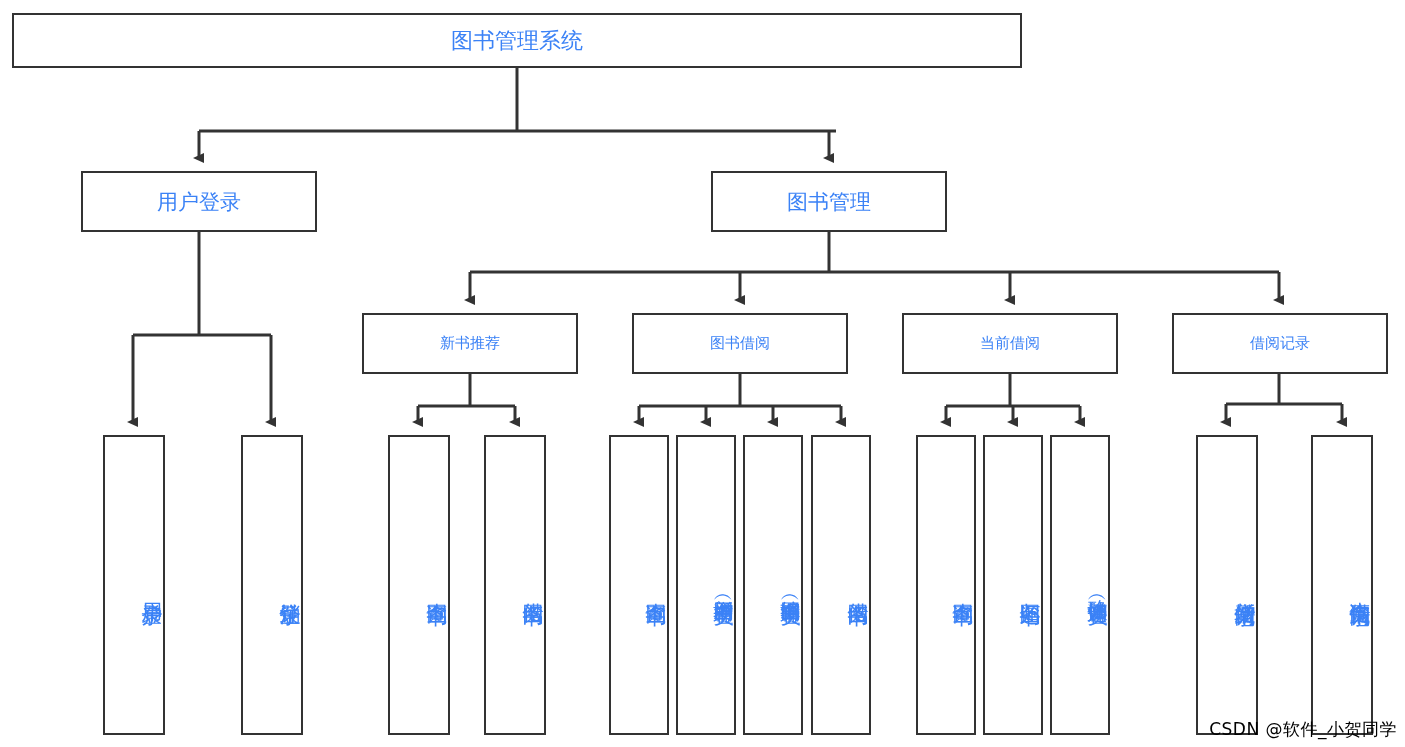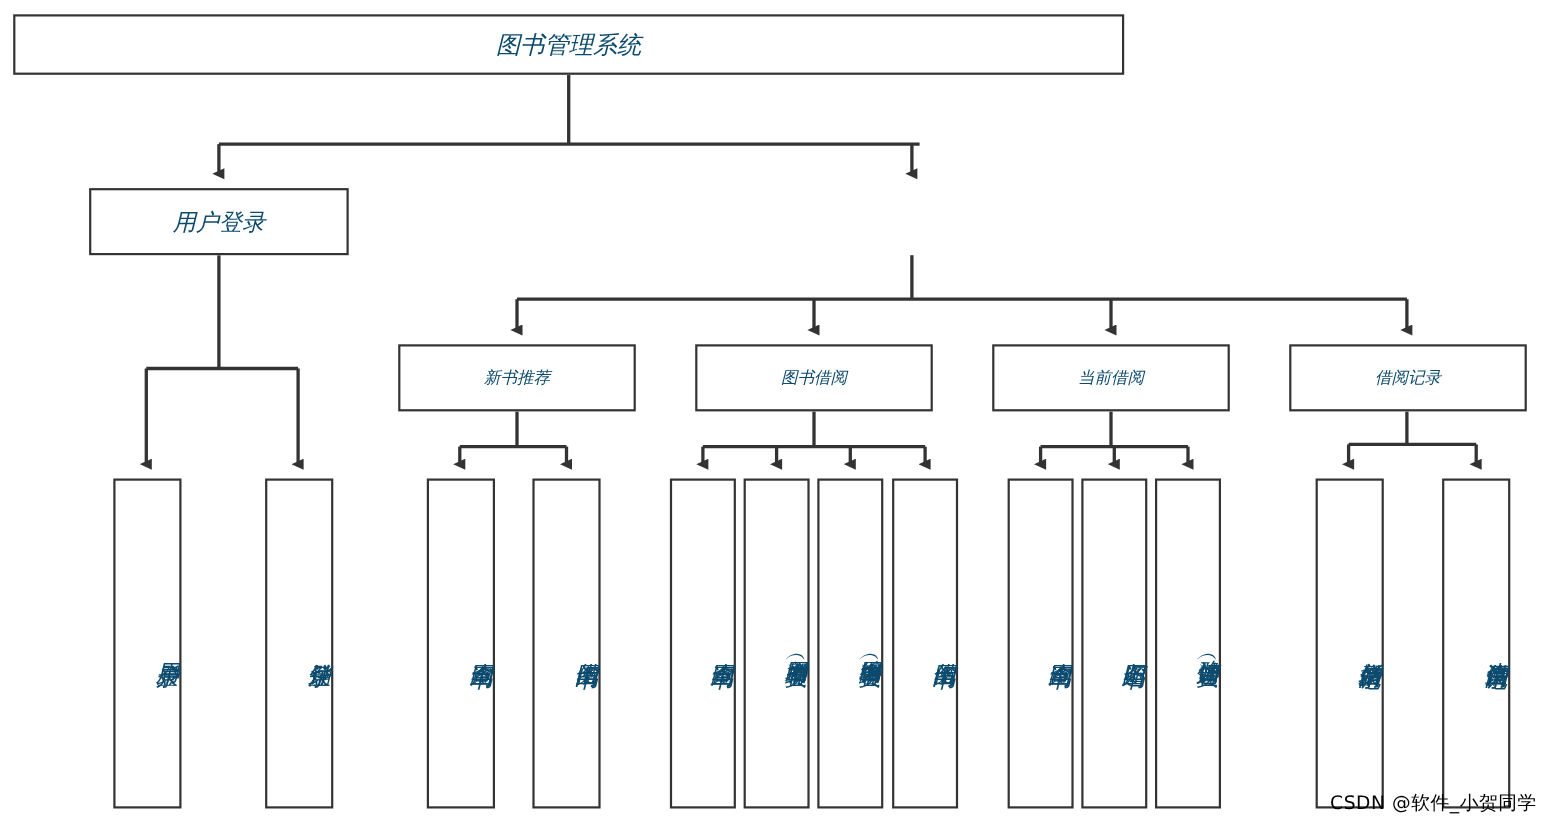--- a/index.html
+++ b/index.html
@@ -17,23 +17,22 @@
     overflow: hidden;
   }
   .node {
     position: absolute;
     box-sizing: border-box;
     border: 2px solid #333333;
     background: #ffffff;
     display: flex;
     align-items: center;
     justify-content: center;
-    color: #0c4a6e;
+    color: #3b82f6;
     text-align: left;
-    font-style: italic;
   }
   .node.root {
     font-size: 22px;
   }
   .node.level2 {
     font-size: 21px;
   }
   .node.level3 {
     font-size: 15px;
   }
@@ -124,20 +123,23 @@
     </g>
   </svg>
 
   <div class="node root" style="left:12px; top:13px; width:1010px; height:55px;">
     <span>图书管理系统</span>
   </div>
 
   <div class="node level2" style="left:81px; top:171px; width:236px; height:61px;">
     <span>用户登录</span>
   </div>
+  <div class="node level2" style="left:711px; top:171px; width:236px; height:61px;">
+    <span>图书管理</span>
+  </div>
 
   <div class="node level3" style="left:362px; top:313px; width:216px; height:61px;">
     <span>新书推荐</span>
   </div>
   <div class="node level3" style="left:902px; top:313px; width:216px; height:61px;">
     <span>当前借阅</span>
   </div>
   <div class="node level3" style="left:632px; top:313px; width:216px; height:61px;">
     <span>图书借阅</span>
   </div>

